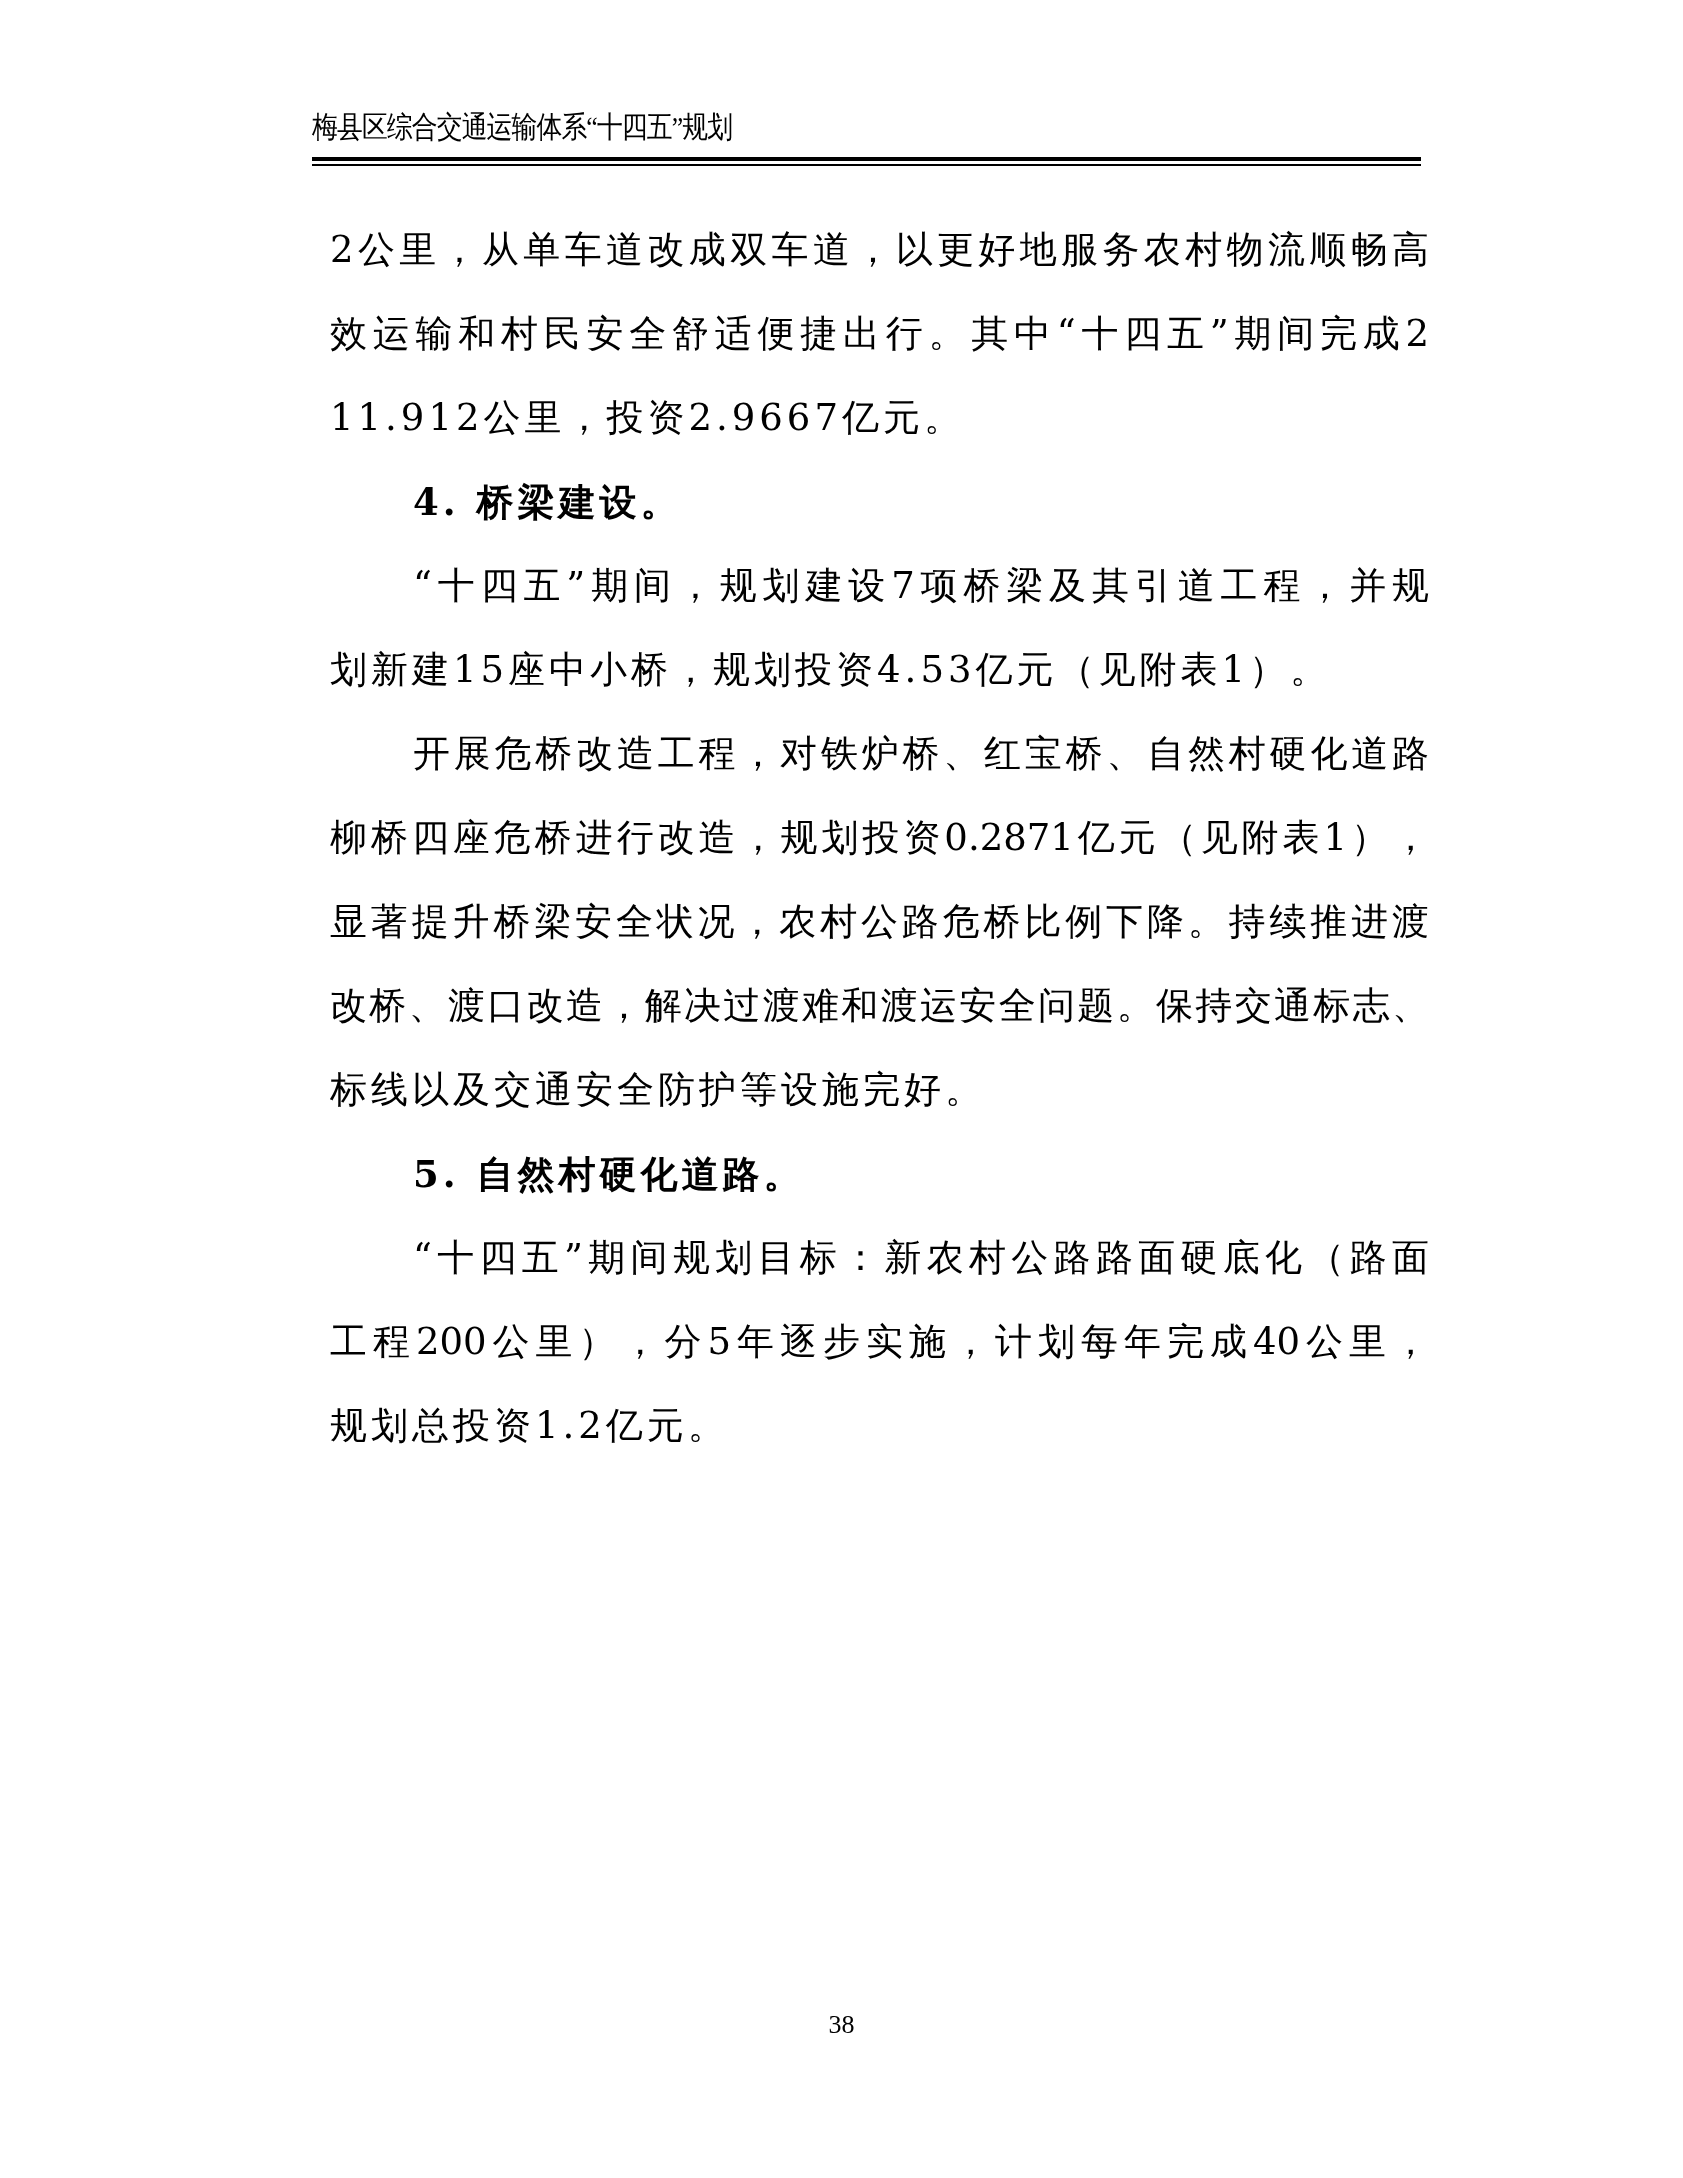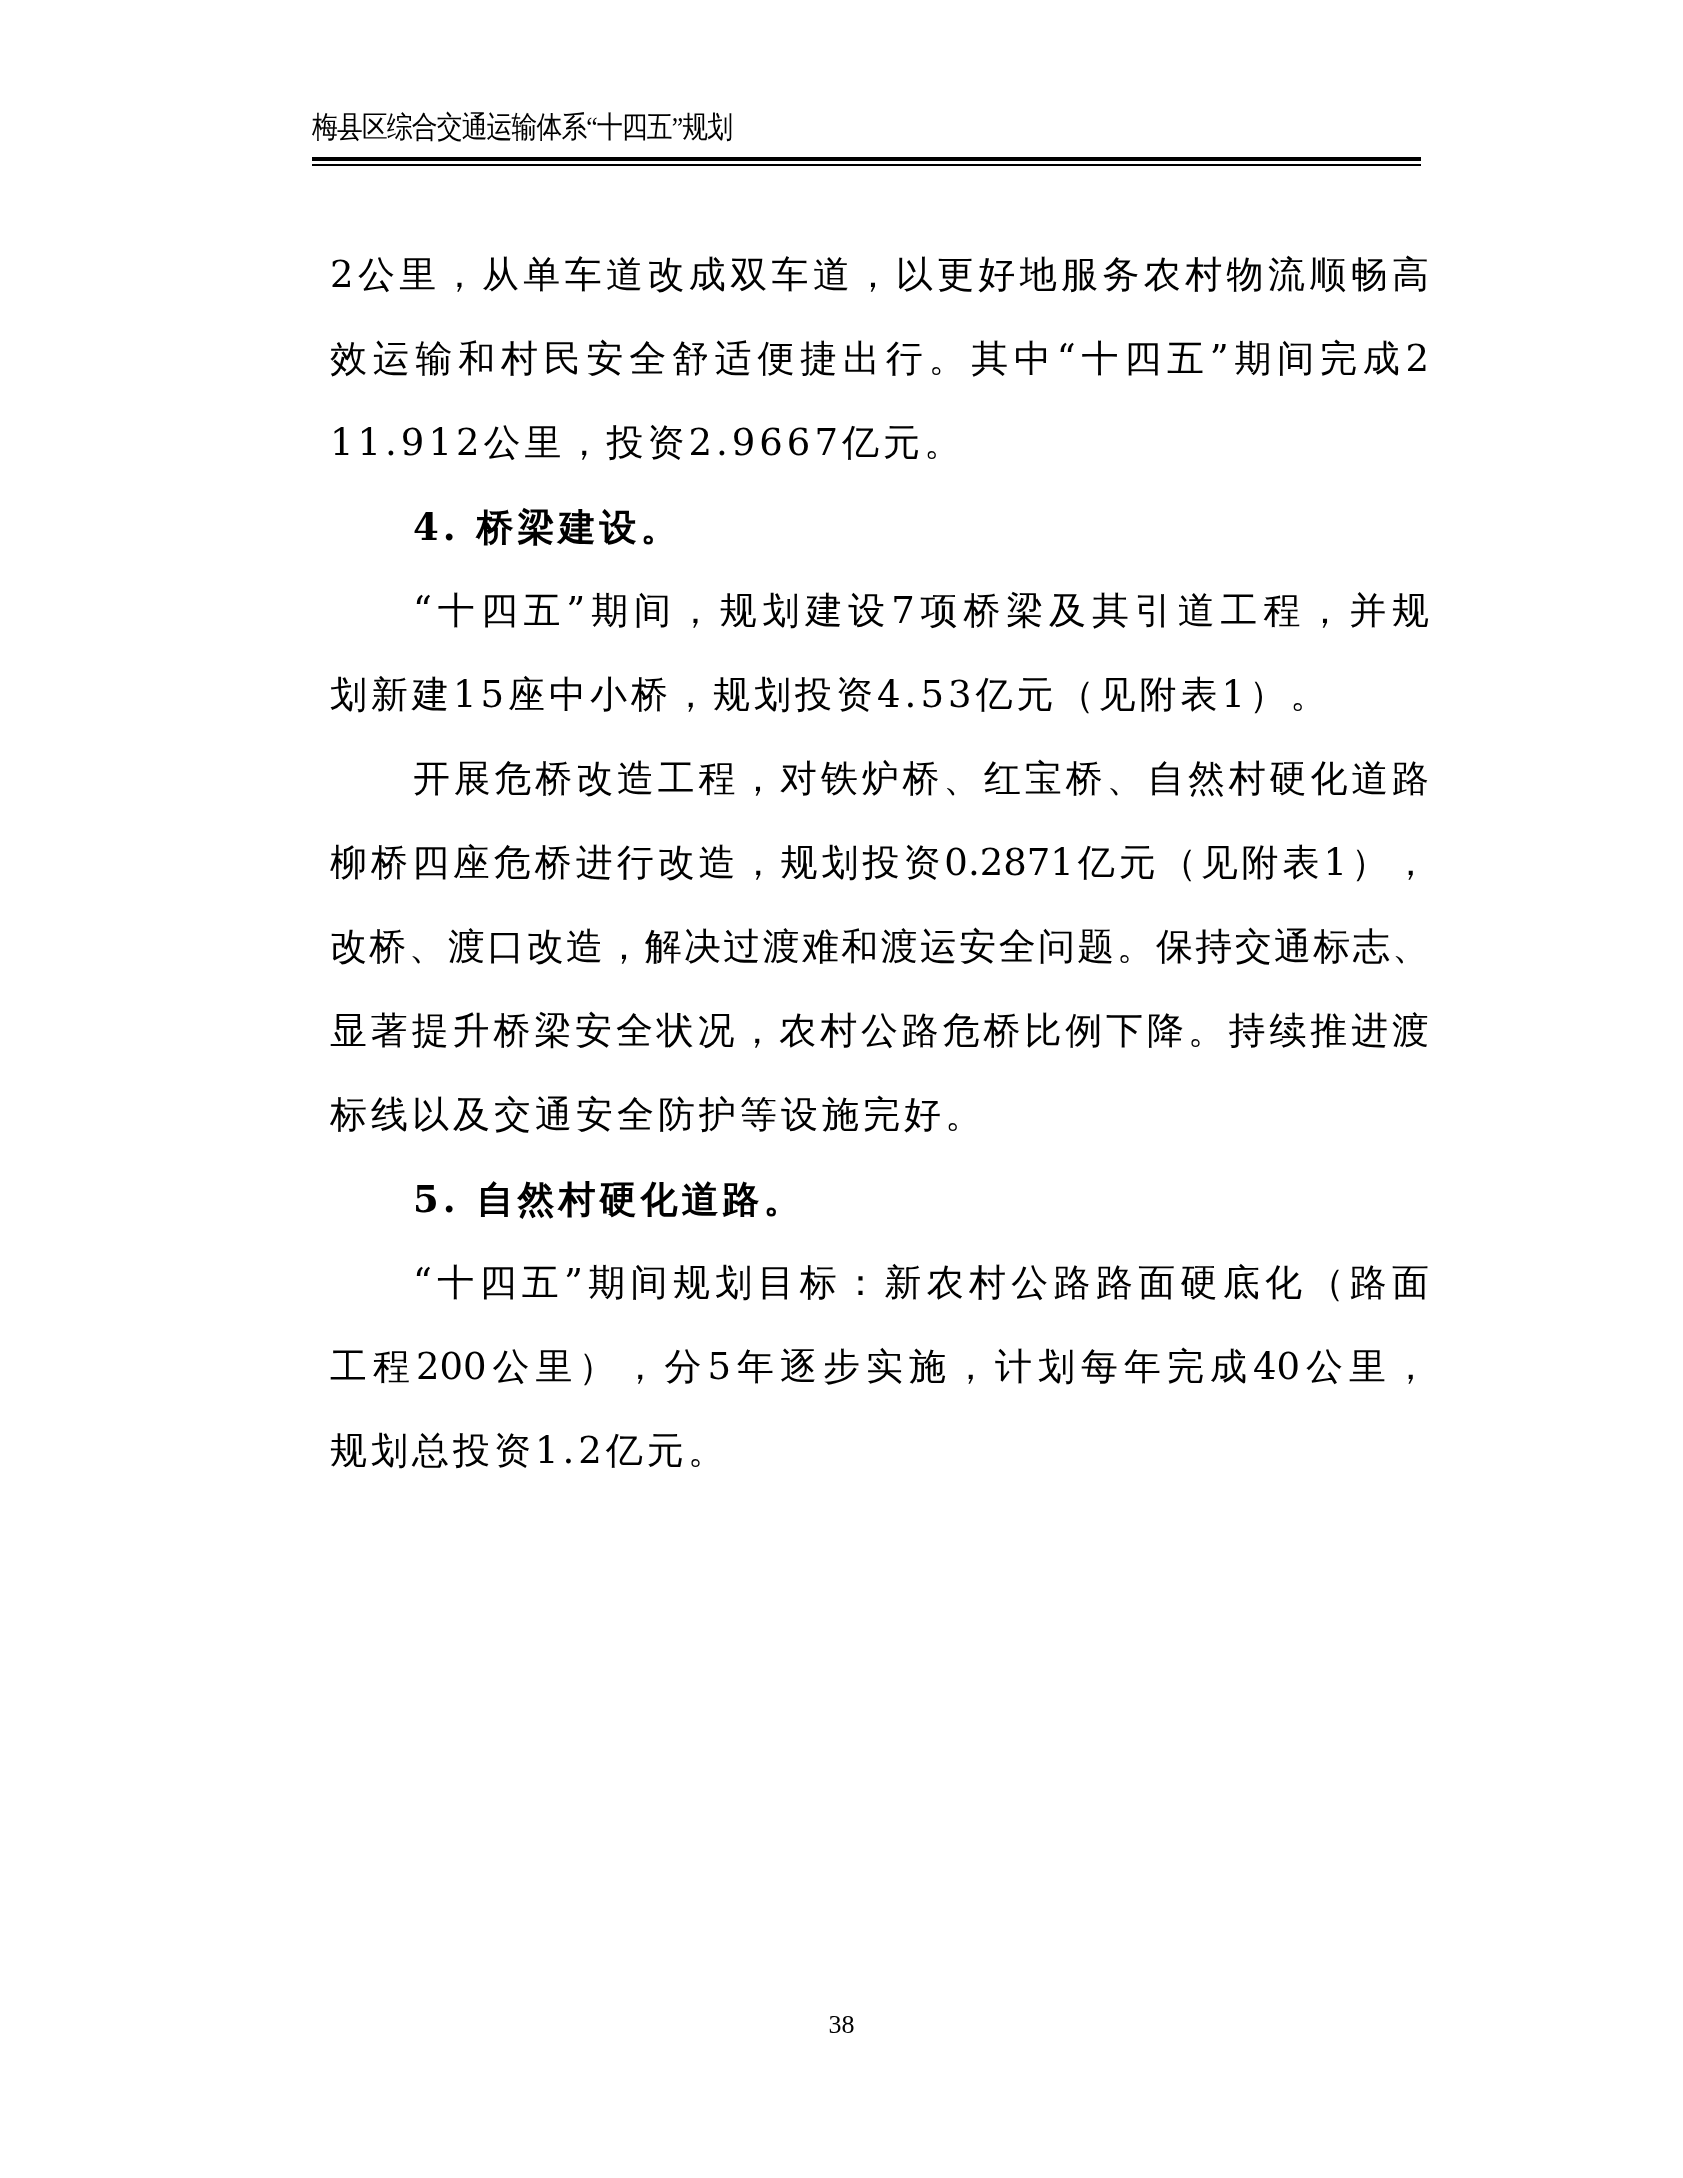--- a/index.html
+++ b/index.html
@@ -3,21 +3,21 @@
 <meta charset="utf-8">
 <style>
   html, body { margin: 0; padding: 0; background: #ffffff; }
   body { width: 1683px; height: 2178px; position: relative; overflow: hidden;
          font-family: "DejaVu Serif", "Liberation Serif", serif; color: #000; }
   .header { position: absolute; left: 312px; top: 107px; width: 1109px; }
   .header-title { font-family: "Liberation Serif", "DejaVu Serif", serif; font-size: 30px;
                   line-height: 40px; letter-spacing: -1px; white-space: nowrap; transform: scaleX(0.86); transform-origin: left; }
   .rule-thick { position: absolute; left: 0; top: 50px; width: 1109px; height: 4px; background: #000; }
   .rule-thin { position: absolute; left: 0; top: 57px; width: 1109px; height: 2px; background: #000; }
-  .body-text { position: absolute; left: 330px; top: 233px; width: 1099px; }
+  .body-text { position: absolute; left: 330px; top: 208px; width: 1099px; }
   .line { font-size: 37px; height: 84px; line-height: 84px; white-space: nowrap; letter-spacing: 4px; }
   .line.just { text-align: justify; text-align-last: justify; letter-spacing: 0; }
   .indent { padding-left: 83px; }
   .heading { font-weight: bold; }
   .page-number { position: absolute; left: 0; width: 1683px; top: 2010px; text-align: center;
                  font-family: "Liberation Serif", serif; font-size: 26px; }
 </style>
 </head>
 <body>
 
@@ -37,22 +37,22 @@
   <div class="line indent heading">4.  桥梁建设。</div>
 
   <div>
     <div class="line just indent">“十四五”期间，规划建设7项桥梁及其引道工程，并规</div>
     <div class="line">划新建15座中小桥，规划投资4.53亿元（见附表1）。</div>
   </div>
 
   <div>
     <div class="line just indent">开展危桥改造工程，对铁炉桥、红宝桥、自然村硬化道路</div>
     <div class="line just">柳桥四座危桥进行改造，规划投资0.2871亿元（见附表1），</div>
+    <div class="line just">显著提升桥梁安全状况，农村公路危桥比例下降。持续推进渡</div>
     <div class="line just">改桥、渡口改造，解决过渡难和渡运安全问题。保持交通标志、</div>
-    <div class="line just">显著提升桥梁安全状况，农村公路危桥比例下降。持续推进渡</div>
     <div class="line">标线以及交通安全防护等设施完好。</div>
   </div>
 
   <div class="line indent heading">5.  自然村硬化道路。</div>
 
   <div>
     <div class="line just indent">“十四五”期间规划目标：新农村公路路面硬底化（路面</div>
     <div class="line just">工程200公里），分5年逐步实施，计划每年完成40公里，</div>
     <div class="line">规划总投资1.2亿元。</div>
   </div>

